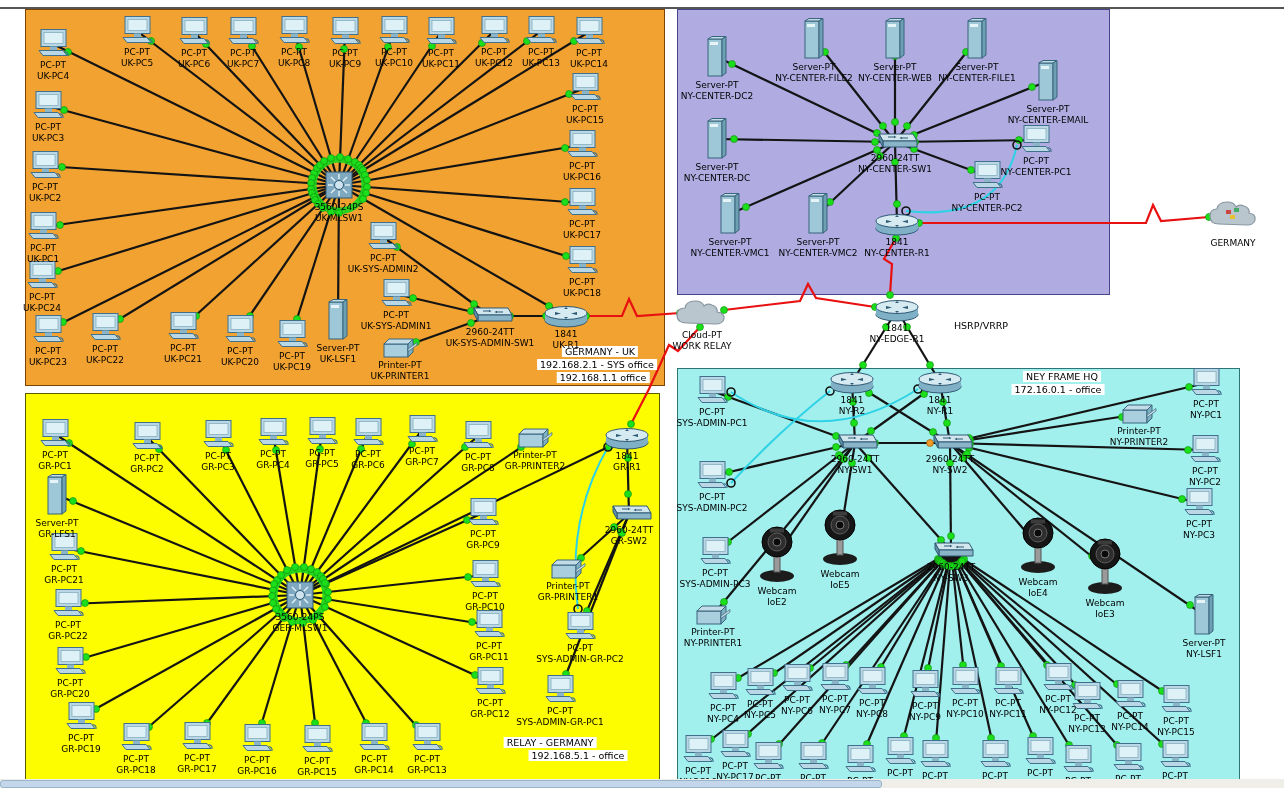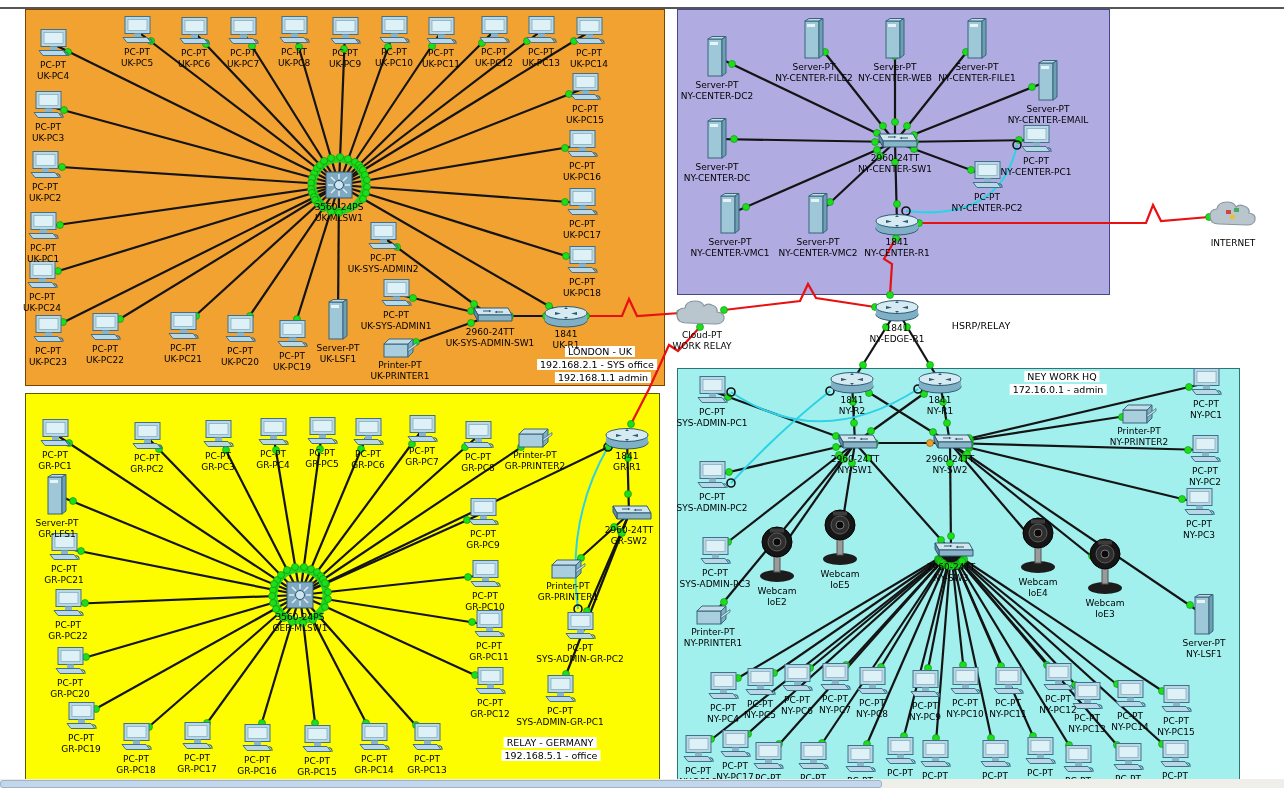--- a/index.html
+++ b/index.html
@@ -1239,29 +1239,29 @@
         </svg></div>
       <div class="dev" style="left: 410px; top: 723px;"><svg width="34" height="30" viewBox="0 0 34 30">
           <rect x="5" y="0.5" width="25" height="17" fill="#b9d7e4" stroke="#40708c"></rect>
           <rect x="8" y="3.5" width="19" height="11" fill="#ddf1f7" stroke="#7ba6b8" stroke-width="0.7"></rect>
           <rect x="14" y="17.5" width="7" height="3.5" fill="#8cb6c8"></rect>
           <path d="M3 21.5 L27 21.5 L31 26.5 L7 26.5 Z" fill="#b9d7e4" stroke="#40708c"></path>
           <path d="M28.5 22.5 q4 0.5 3.5 4.5" fill="none" stroke="#40708c" stroke-width="1.2"></path>
         </svg></div>
     </div>
   <div id="labels">
-      <div class="rlbl" style="left: 600px; top: 346px;">LONDON - UK</div>
+      <div class="rlbl" style="left: 600px; top: 346px;">GERMANY - UK</div>
       <div class="rlbl" style="left: 597px; top: 359px;">192.168.2.1 - SYS office</div>
-      <div class="rlbl" style="left: 603px; top: 372px;">192.168.1.1 admin</div>
-      <div class="rlbl" style="left: 1062px; top: 371px;">NEY WORK HQ</div>
-      <div class="rlbl" style="left: 1058px; top: 384px;">172.16.0.1 - admin</div>
+      <div class="rlbl" style="left: 603px; top: 372px;">192.168.1.1 office</div>
+      <div class="rlbl" style="left: 1062px; top: 371px;">NEY FRAME HQ</div>
+      <div class="rlbl" style="left: 1058px; top: 384px;">172.16.0.1 - office</div>
       <div class="rlbl" style="left: 550px; top: 737px;">RELAY - GERMANY</div>
-      <div class="rlbl" style="left: 551px; top: 750px;">192.168.5.1 - office</div>
+      <div class="rlbl" style="left: 578px; top: 750px;">192.168.5.1 - office</div>
       <div class="rlbl" style="left: 548px; top: 795px;">192.168.6.1 - SYS admin</div>
-      <div class="ftxt" style="left: 981px; top: 320px;">HSRP/RELAY</div>
+      <div class="ftxt" style="left: 981px; top: 320px;">HSRP/VRRP</div>
       <div class="dlbl" style="left: 53px; top: 60px;">
         <div>PC-PT</div>
         <div>UK-PC4</div>
       </div>
       <div class="dlbl" style="left: 137px; top: 47px;">
         <div>PC-PT</div>
         <div>UK-PC5</div>
       </div>
       <div class="dlbl" style="left: 194px; top: 48px;">
         <div>PC-PT</div>
@@ -1429,21 +1429,21 @@
       </div>
       <div class="dlbl" style="left: 702px; top: 330px;">
         <div>Cloud-PT</div>
         <div>WORK RELAY</div>
       </div>
       <div class="dlbl" style="left: 897px; top: 323px;">
         <div>1841</div>
         <div>NY-EDGE-R1</div>
       </div>
       <div class="dlbl" style="left: 1233px; top: 238px;">
-        <div>INTERNET</div>
+        <div>GERMANY</div>
       </div>
       <div class="dlbl" style="left: 852px; top: 395px;">
         <div>1841</div>
         <div>NY-R2</div>
       </div>
       <div class="dlbl" style="left: 940px; top: 395px;">
         <div>1841</div>
         <div>NY-R1</div>
       </div>
       <div class="dlbl" style="left: 855px; top: 454px;">

